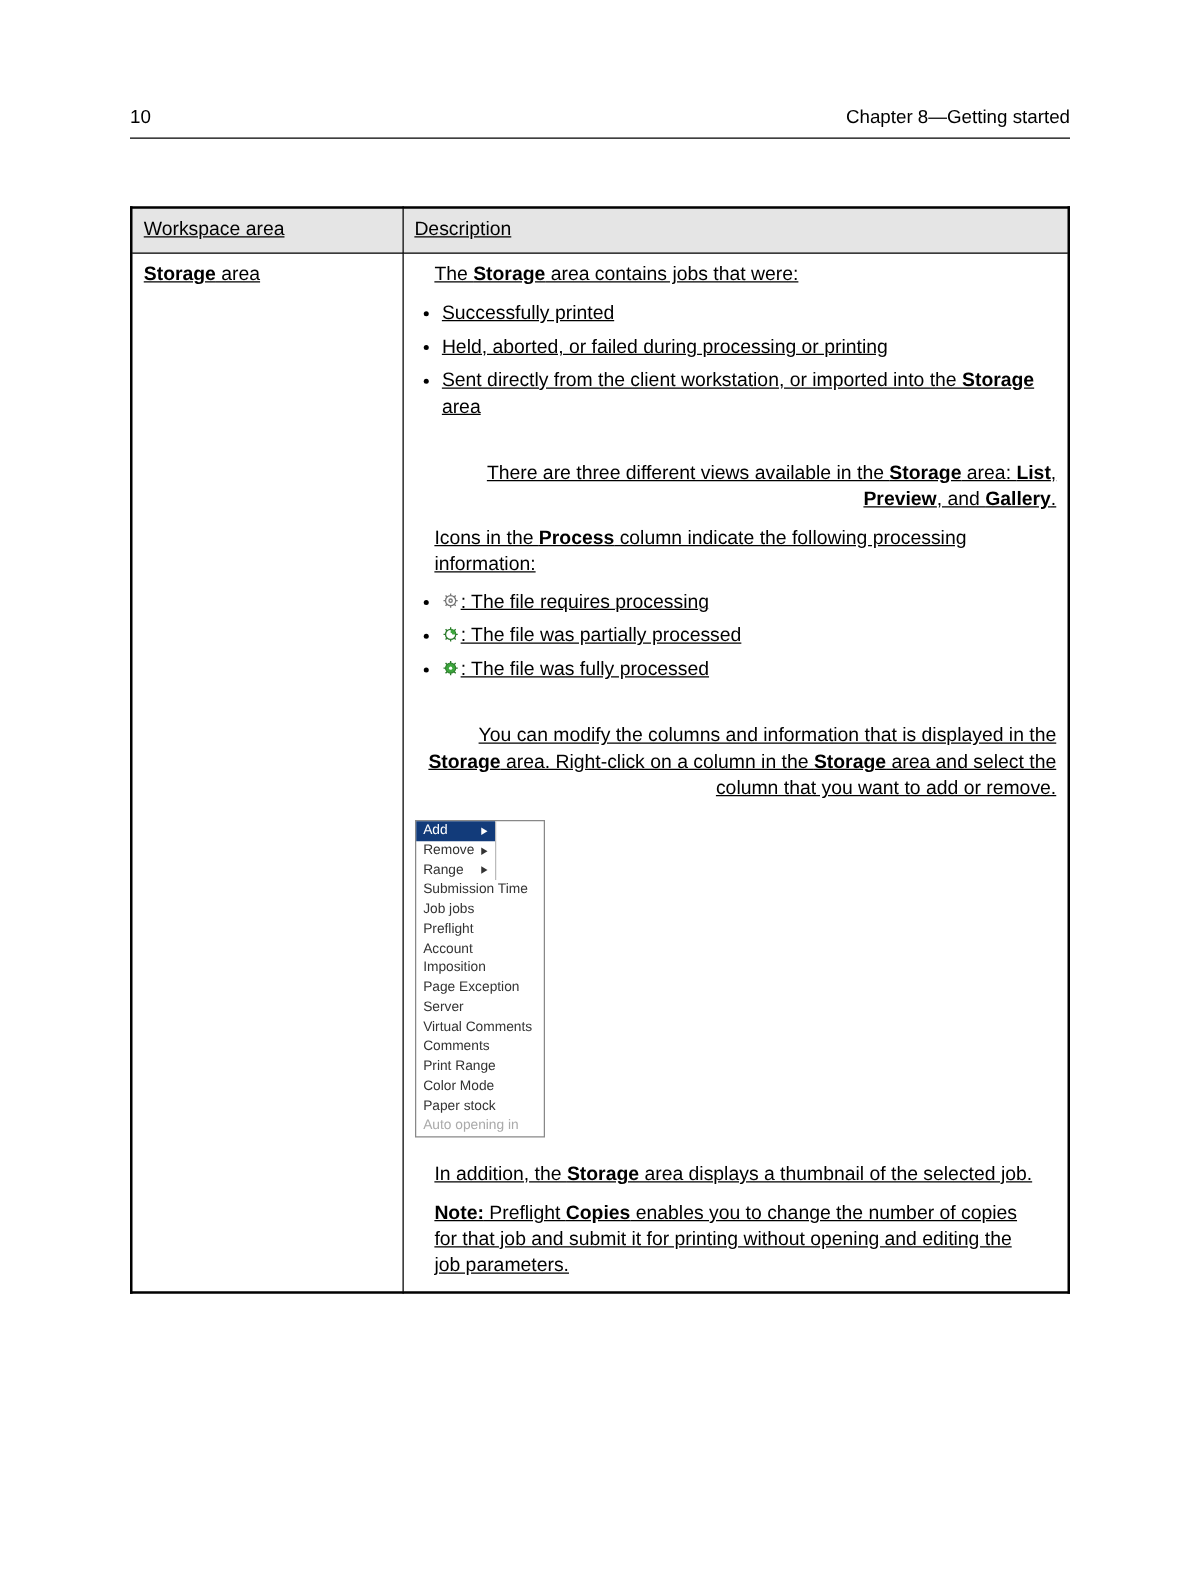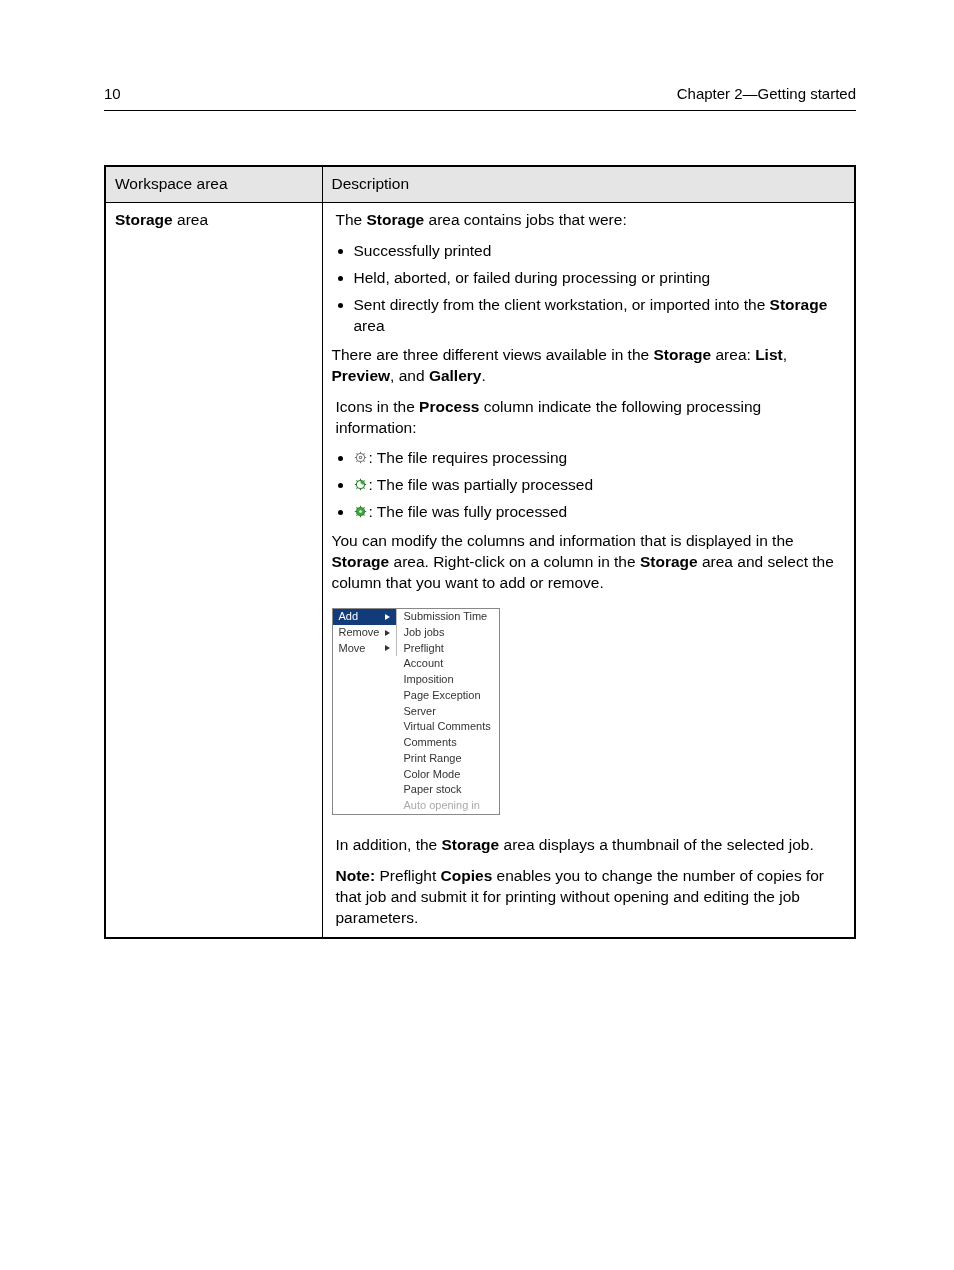--- a/index.html
+++ b/index.html
@@ -34,46 +34,48 @@
     width: 100%;
     border: 2px solid #000;
   }
   table.doc-table th, table.doc-table td {
     border: 1px solid #000;
     padding: 7px 9px 7px 9px;
     text-align: left;
     vertical-align: top;
     font-weight: normal;
     font-size: 15.5px;
+    text-decoration: underline;
   }
   table.doc-table th {
     background: #e5e5e5;
   }
   table.doc-table col.c1 { width: 217px; }
   .b { font-weight: bold; }
   ul.bullets {
     margin: 6px 0 6px 0;
     padding-left: 22px;
   }
   ul.bullets li {
     margin: 6px 0;
   }
-  .para { margin: 10px 4px; }
-  .para-extra-top { margin: 8px 0 10px 0;}
+  .para { margin: 10px 16px; }
+  .para-extra-top { margin: 32px 0 10px 0; text-align: right;}
 
   
   .menu-mock {
     display: inline-flex;
     align-items: flex-start;
     margin: 4px 0 10px 0;
     border: 1px solid #888;
     background: #fff;
     font-size: 11px;
     line-height: 1.25;
     color: #333;
+    flex-direction: column;
   }
   .menu-col {
     border-right: 1px solid #bbb;
     min-width: 58px;
   }
   .menu-col:last-child { border-right: none; min-width: 102px;}
   .menu-item {
     display: flex;
     justify-content: space-between;
     align-items: center;
@@ -103,21 +105,21 @@
   }
   .gear-icon svg { display:block; }
 </style>
 </head>
 <body>
 
 <div class="page">
 
   <div class="header-row">
     <span>10</span>
-    <span>Chapter 2—Getting started</span>
+    <span>Chapter 8—Getting started</span>
   </div>
 
   <div class="table-wrap">
     <table class="doc-table">
       <colgroup>
           <col class="c1">
           <col>
         </colgroup>
       <thead>
         <tr>
@@ -199,21 +201,21 @@
               <div class="menu-col">
                 <div class="menu-item sel">
                   <span>Add</span>
                     <span class="tri"></span>
                 </div>
                 <div class="menu-item">
                   <span>Remove</span>
                     <span class="tri"></span>
                 </div>
                 <div class="menu-item">
-                  <span>Move</span>
+                  <span>Range</span>
                     <span class="tri"></span>
                 </div>
               </div>
               <div class="menu-col">
                 <div class="menu-item">
                     <span>Submission Time</span>
                   </div>
                 <div class="menu-item">
                     <span>Job jobs</span>
                   </div>

